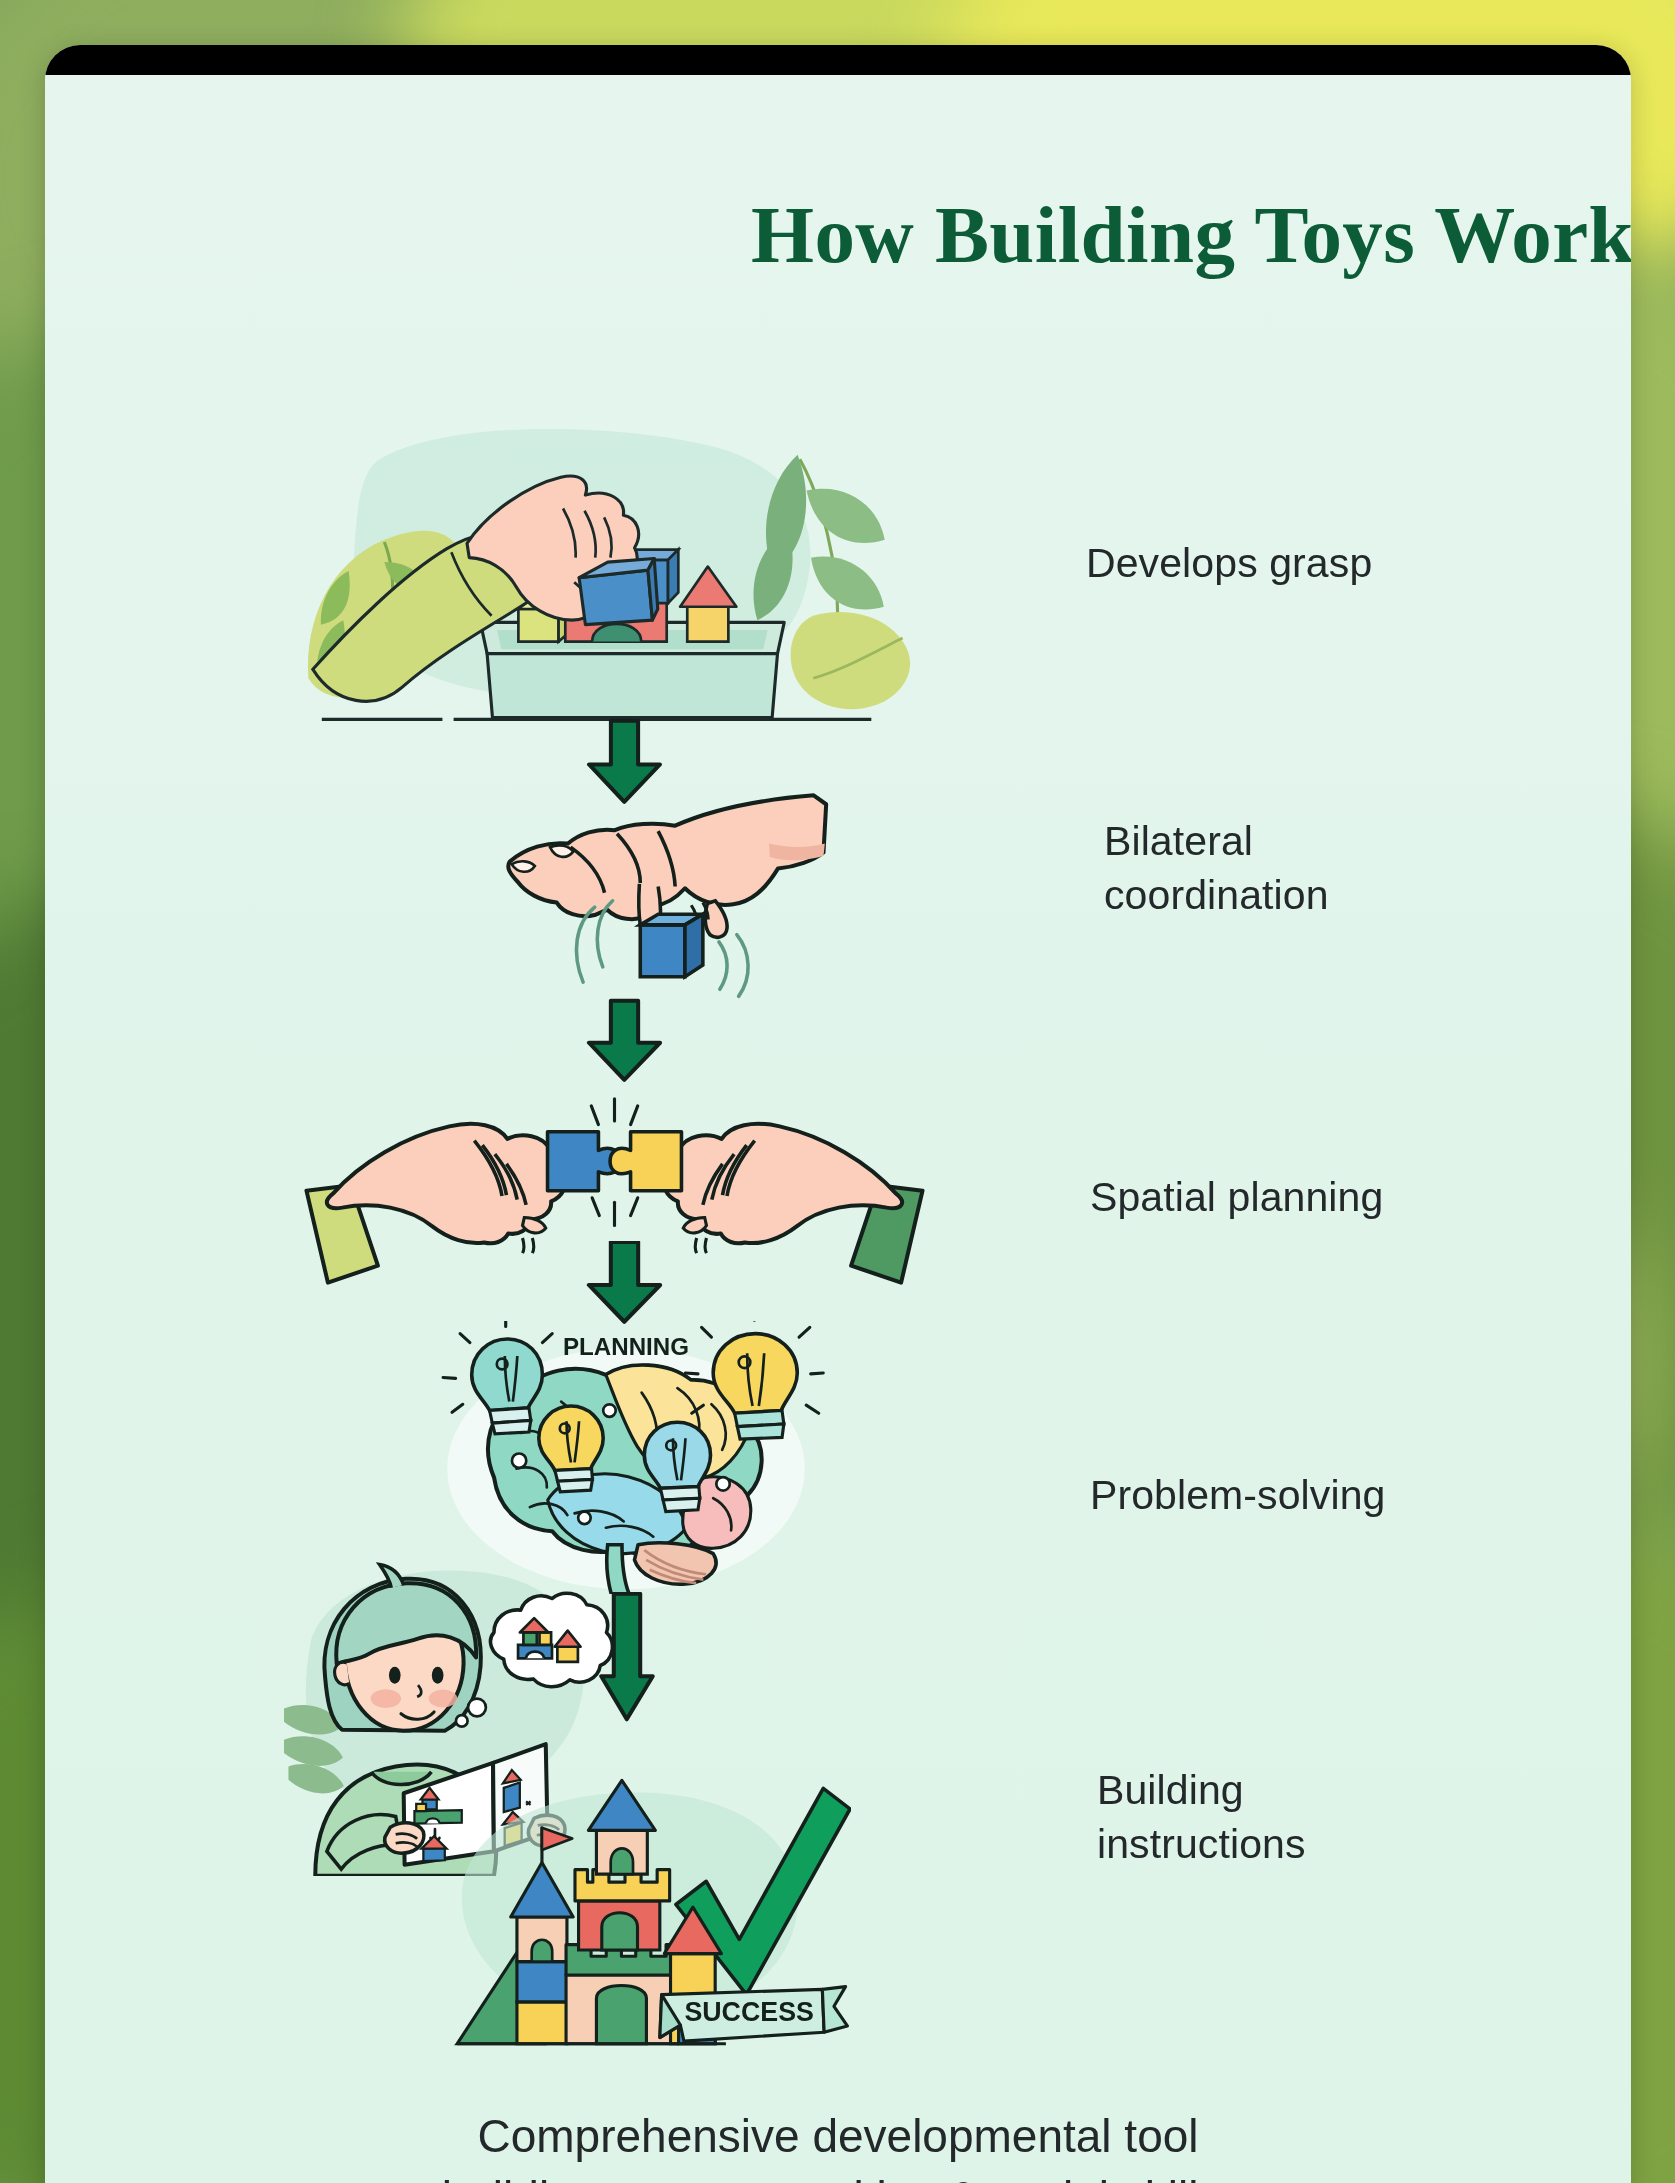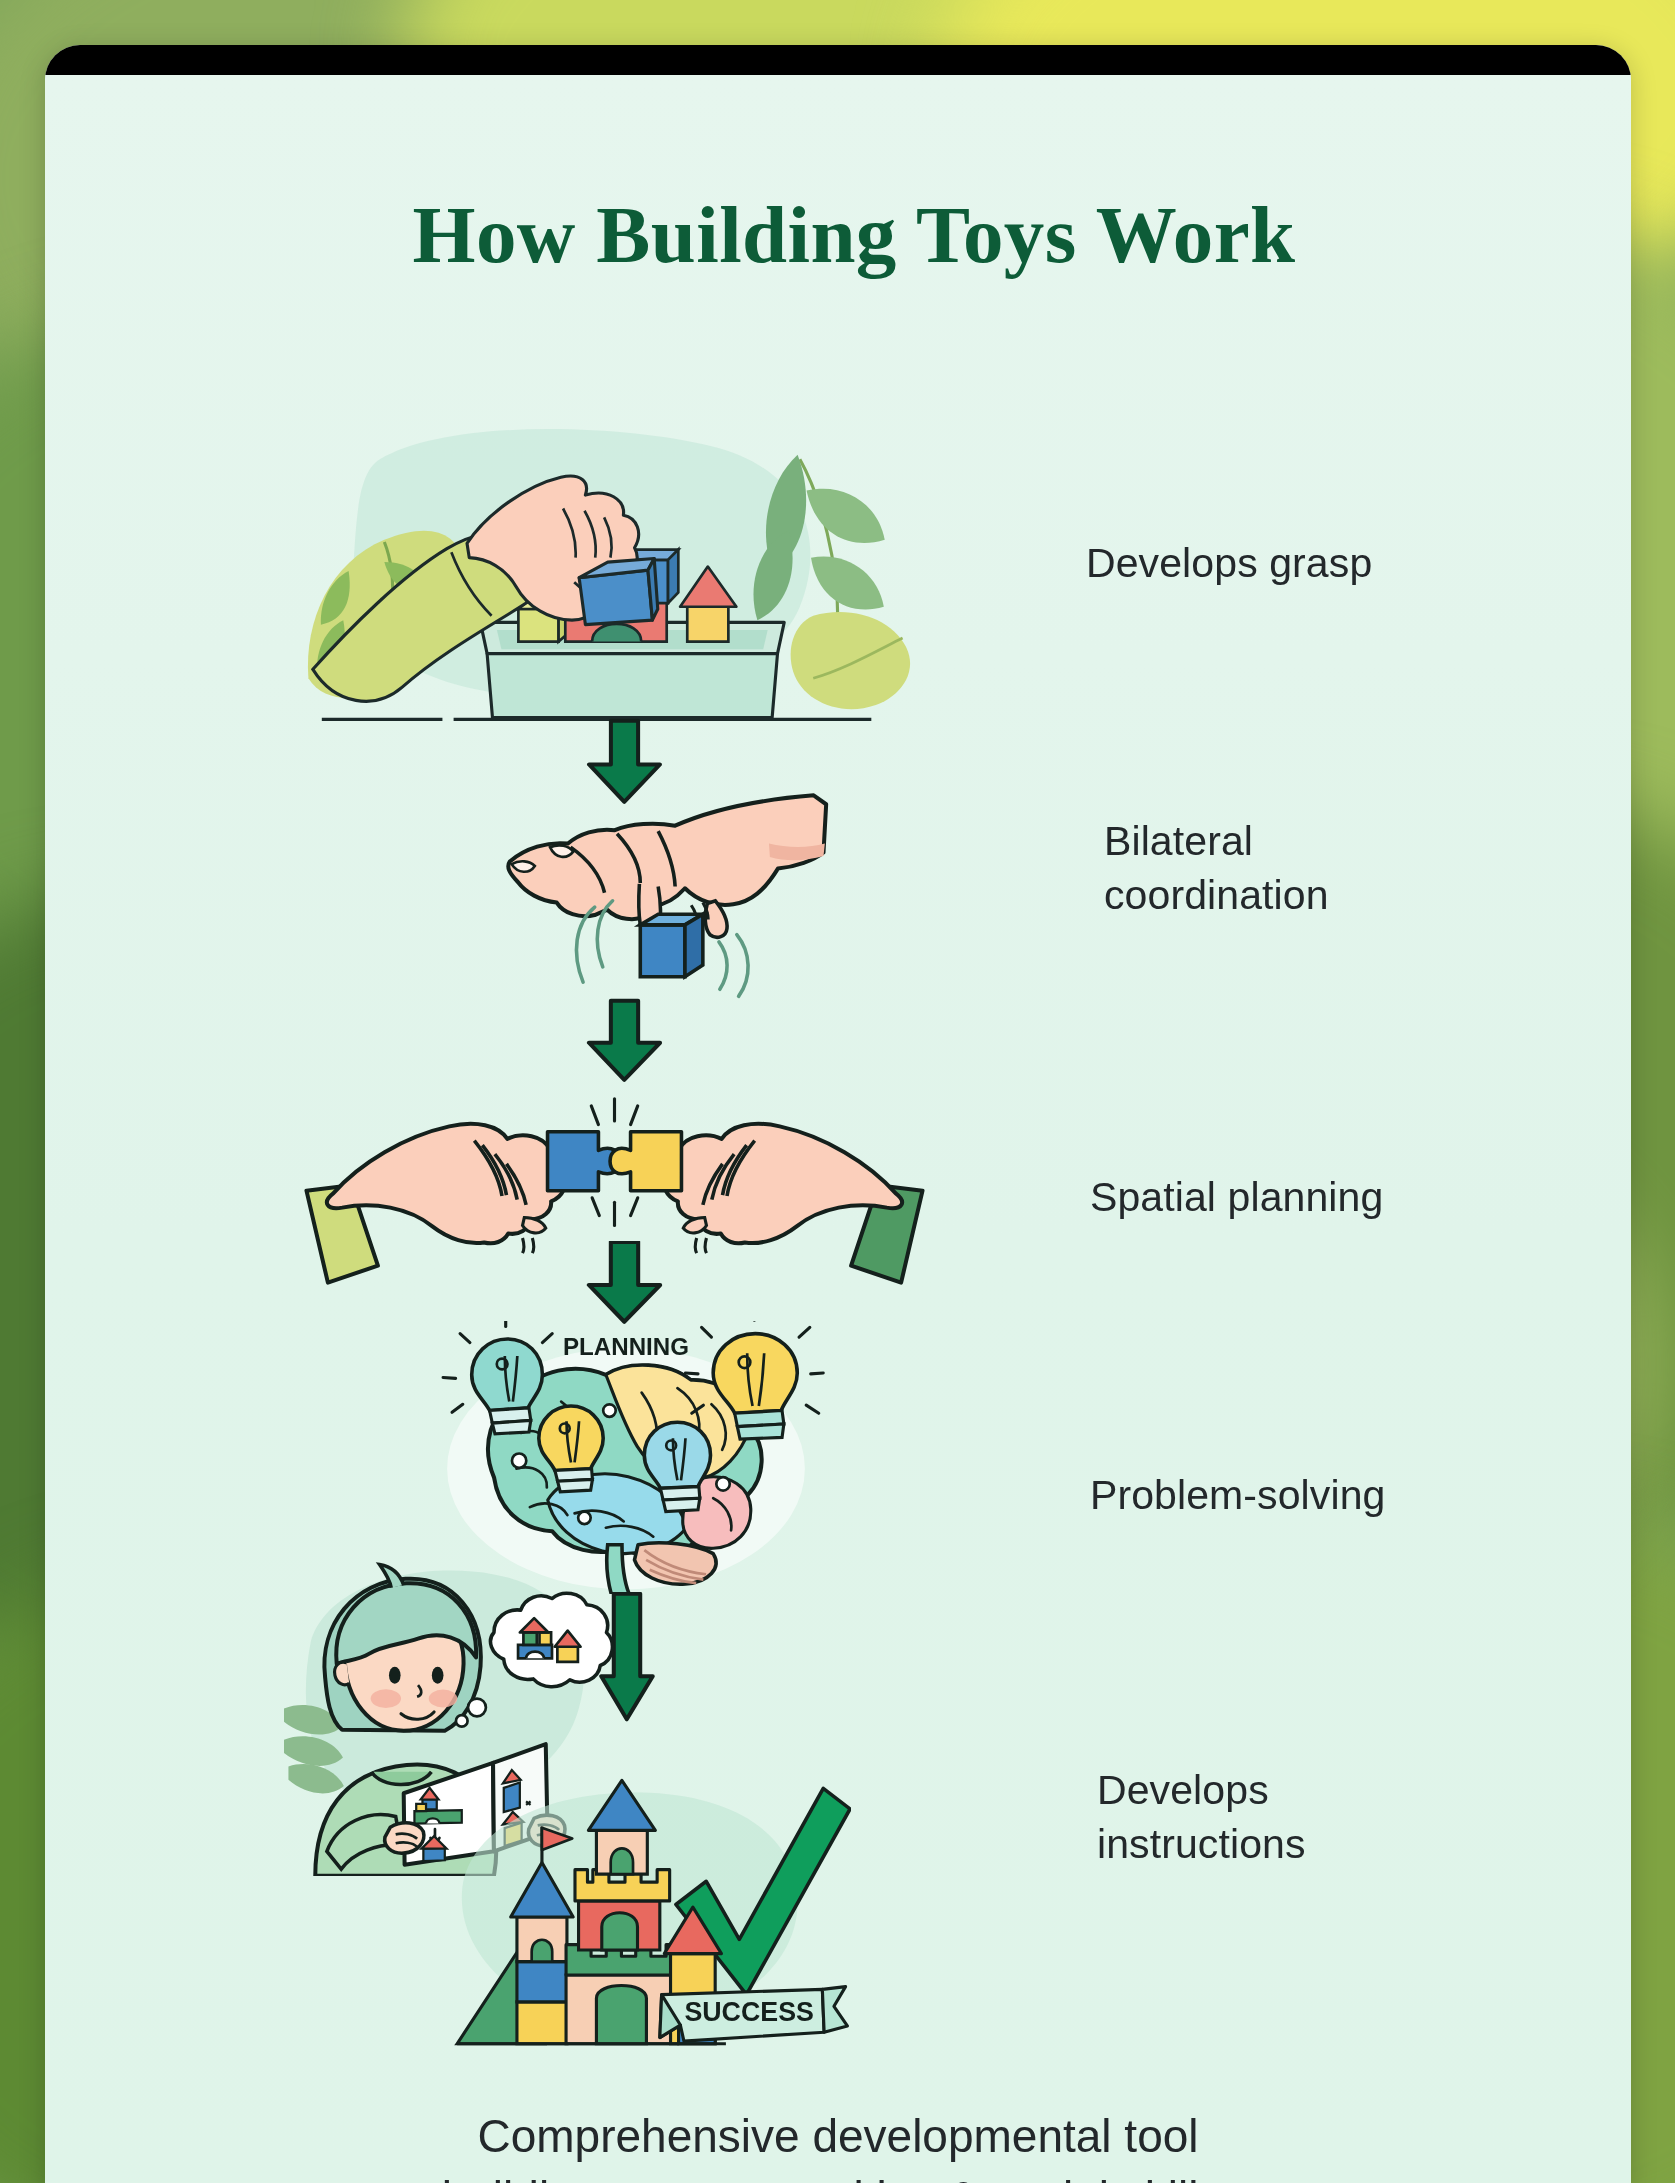--- a/index.html
+++ b/index.html
@@ -45,22 +45,22 @@
     background: #000;
   }
   #page {
     position: absolute; left: 0; top: 29.5px;
     width: 100%; height: 2115px;
     background: linear-gradient(180deg,#e6f6ee 0%, #e0f4ea 55%, #dff4e9 100%);
   }
 
   
   #title {
-    position: absolute; left: 16px; top: 114px; width: 100%;
-    text-align: center;
+    position: absolute; left: 3px; top: 114px; width: 100%;
+    text-align: right;
     font-family: "Liberation Serif", "DejaVu Serif", serif;
     font-weight: bold;
     font-size: 81px;
     letter-spacing: 0.4px;
     color: #0d5c38;
   }
 
   
   .step-label {
     position: absolute;
@@ -495,21 +495,21 @@
         <path d="M476 492 L518 560 L472 588 Z" fill="#a8ddc9" stroke="#14201c" stroke-width="7" stroke-linejoin="round"></path>
         <text x="672" y="552" text-anchor="middle" font-family="'Liberation Sans',sans-serif" font-size="60" font-weight="600" fill="#14201c">SUCCESS</text>
       </g>
     </svg>
 
     <div id="lab1" class="step-label">Develops grasp</div>
     <div id="lab2" class="step-label">Bilateral
  coordination</div>
     <div id="lab4" class="step-label">Problem-solving</div>
     <div id="lab3" class="step-label">Spatial planning</div>
-    <div id="lab5" class="step-label">Develops
+    <div id="lab5" class="step-label">Building
 instructions</div>
 
     <div id="caption">Comprehensive developmental tool
 building motor, cognitive &amp; social skills.</div>
 
   </div>
 </div>
 
 
 </body></html>

